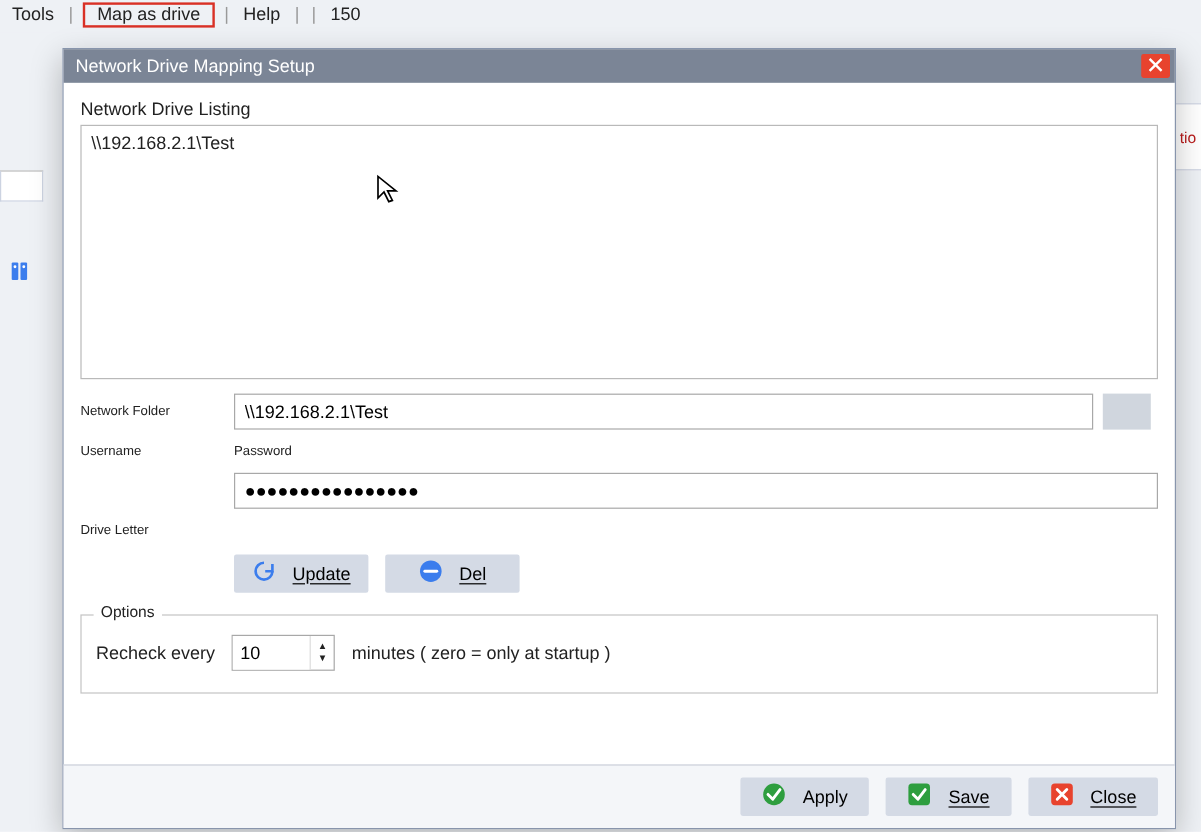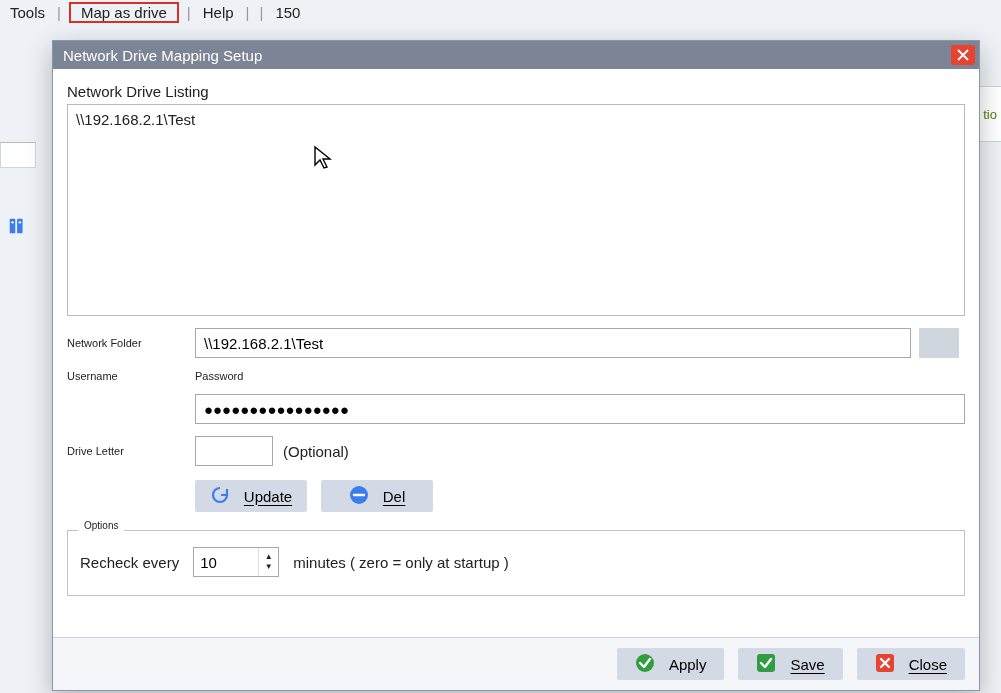--- a/index.html
+++ b/index.html
@@ -63,21 +63,21 @@
     top: 86px;
     width: 22px;
     height: 54px;
     background: #fff;
     border: 1px solid #ccd3e1;
     border-right: none;
     display: flex;
     align-items: center;
     justify-content: center;
     font-size: 13px;
-    color: #4d7c0f;
+    color: #b91c1c;
     overflow: hidden;
   }
 
   
   .dialog {
     position: absolute;
     left: 52px;
     top: 40px;
     width: 926px;
     height: 649px;
@@ -194,21 +194,21 @@
     border: 1px solid #c3c3c3;
     padding: 16px 12px 18px 12px;
     position: relative;
   }
   .options-box .legend {
     position: absolute;
     top: -11px;
     left: 10px;
     background: #fff;
     padding: 0 6px;
-    font-size: 10px;
+    font-size: 13px;
   }
   .options-row { display: flex; align-items: center; gap: 14px; }
   .spinner {
     display: flex;
     align-items: stretch;
     border: 1px solid #a8a8a8;
     height: 28px;
     width: 84px;
     background: #fff;
   }
@@ -311,24 +311,20 @@
       <label>Network Folder</label>
       <input type="text" class="net-folder" value="\\192.168.2.1\Test" style="">
       <button class="browse-btn"></button>
 
       <label>Username</label>
 
       <label>Password</label>
       <input type="text" class="span2" value="●●●●●●●●●●●●●●●●" style="">
 
       <label>Drive Letter</label>
-      <div class="span2 drive-row">
-        <input type="text" value="" style="">
-        <span class="optional">(Optional)</span>
-      </div>
 
       <span></span>
       <div class="btn-row">
         <button class="act-btn">
           <span>
             <svg viewBox="0 0 20 20">
                 <path d="M10 3 A7 7 0 1 0 17 10" fill="none" stroke="#3b7ded" stroke-width="2.2"></path>
                 <path d="M17 4 L17 10 L11 10" fill="none" stroke="#3b7ded" stroke-width="2.2"></path>
               </svg>
           </span>

